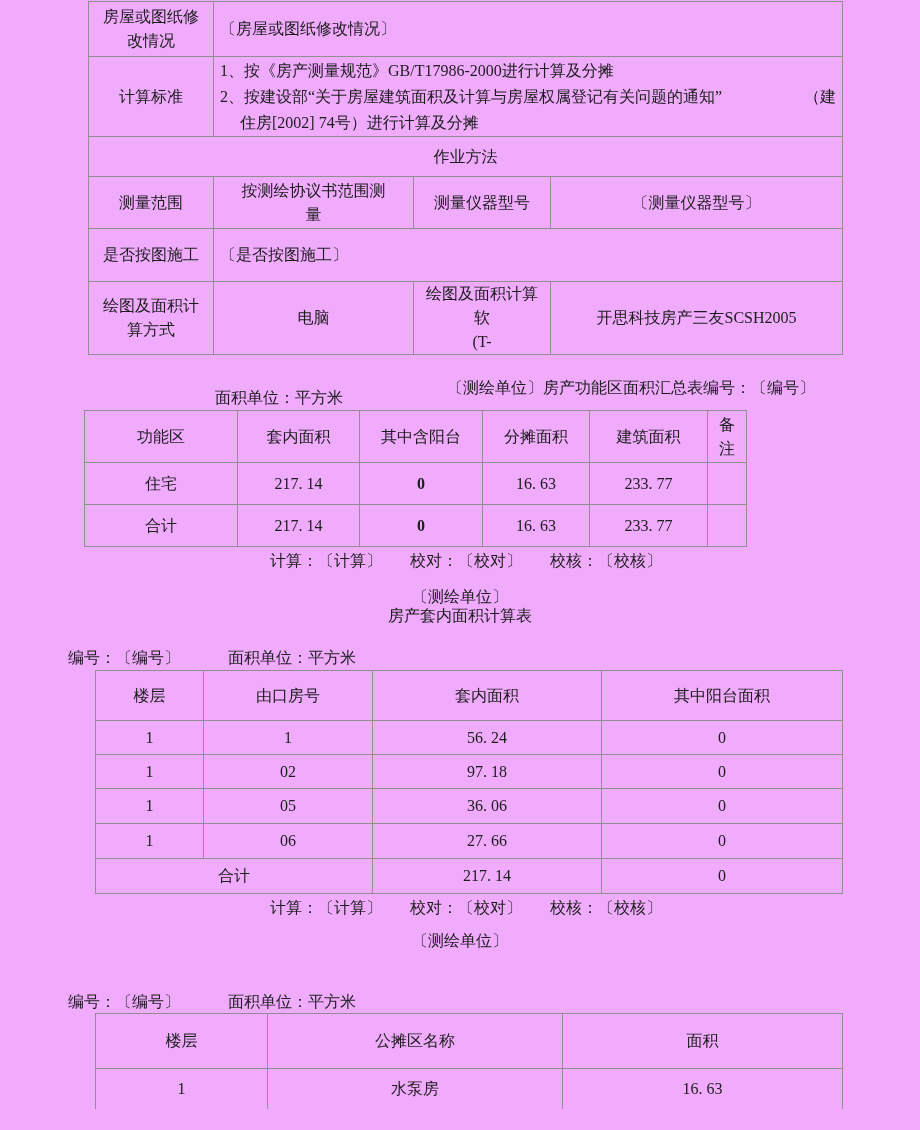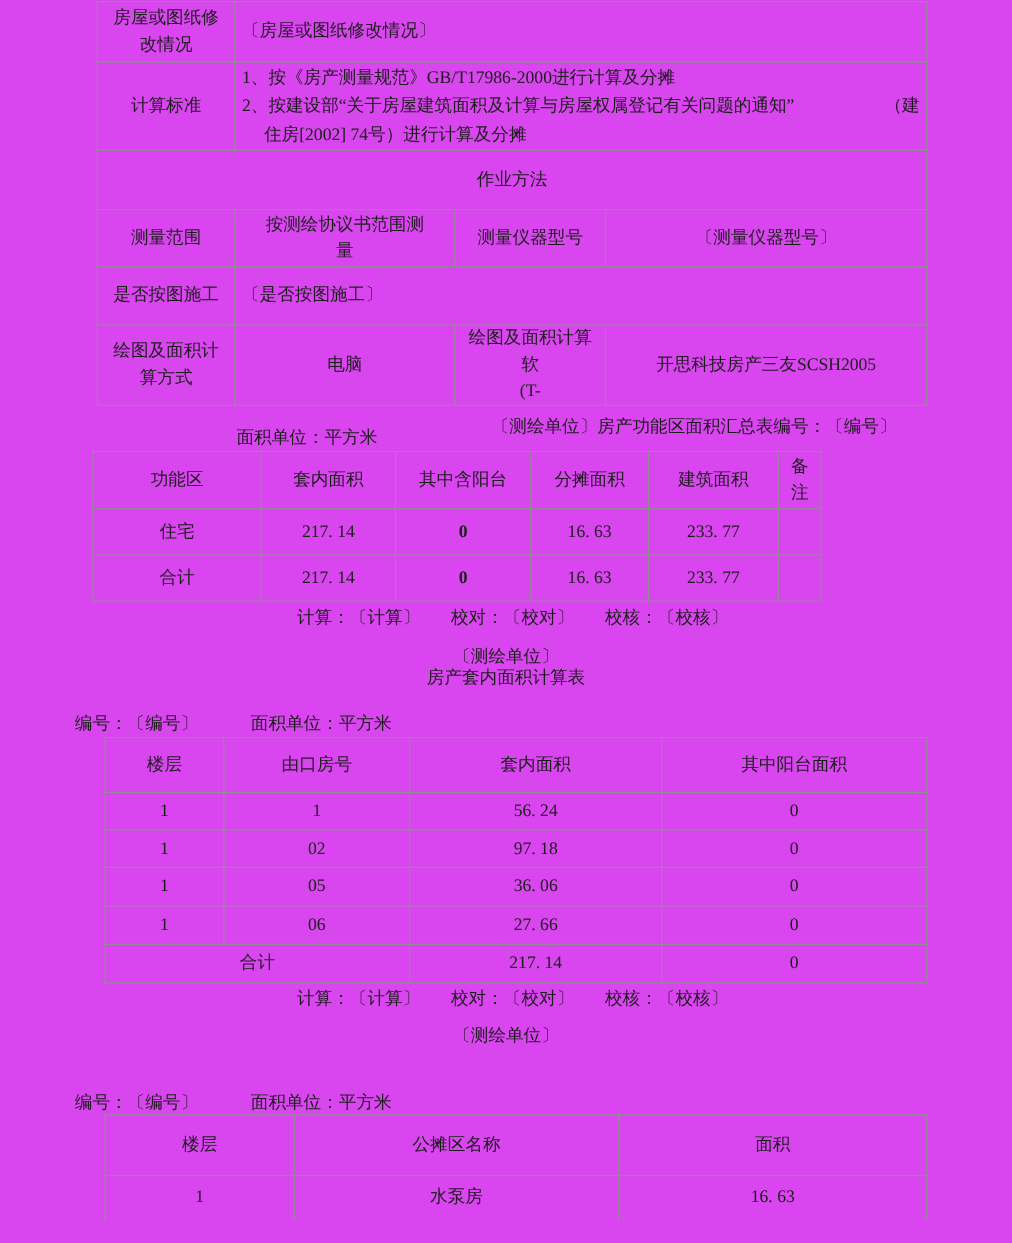--- a/index.html
+++ b/index.html
@@ -1,19 +1,19 @@
 <!DOCTYPE html>
 <html><head>
 <meta charset="utf-8">
 <style>
   html,body{margin:0;padding:0;background:#ffffff;}
   .page{
     position:relative;
     width:920px;height:1130px;
-    background:#d946ef;
+    background:#f0abfc;
     overflow:hidden;
     font-family:"Liberation Serif","DejaVu Serif",serif;
     color:#1c1c1c;
     font-size:16px;
   }
   table.t{
     position:absolute;
     border-collapse:collapse;
     table-layout:fixed;
     font-size:16px;
@@ -61,21 +61,21 @@
       <td class="c">计算标准</td>
       <td colspan="3" class="std">
         <div class="ln">1、按《房产测量规范》GB/T17986-2000进行计算及分摊</div>
         <div class="ln sp">
           <span>2、按建设部“关于房屋建筑面积及计算与房屋权属登记有关问题的通知”</span>
           <span>（建</span>
         </div>
         <div class="ln ind">住房[2002] 74号）进行计算及分摊</div>
       </td>
     </tr>
-    <tr style="height:54px">
+    <tr style="height:40px">
       <td colspan="4" class="c">作业方法</td>
     </tr>
     <tr style="height:52px">
       <td class="c">测量范围</td>
       <td class="c pre">按测绘协议书范围测
 量</td>
       <td class="c">测量仪器型号</td>
       <td class="c">〔测量仪器型号〕</td>
     </tr>
     <tr style="height:53px">

